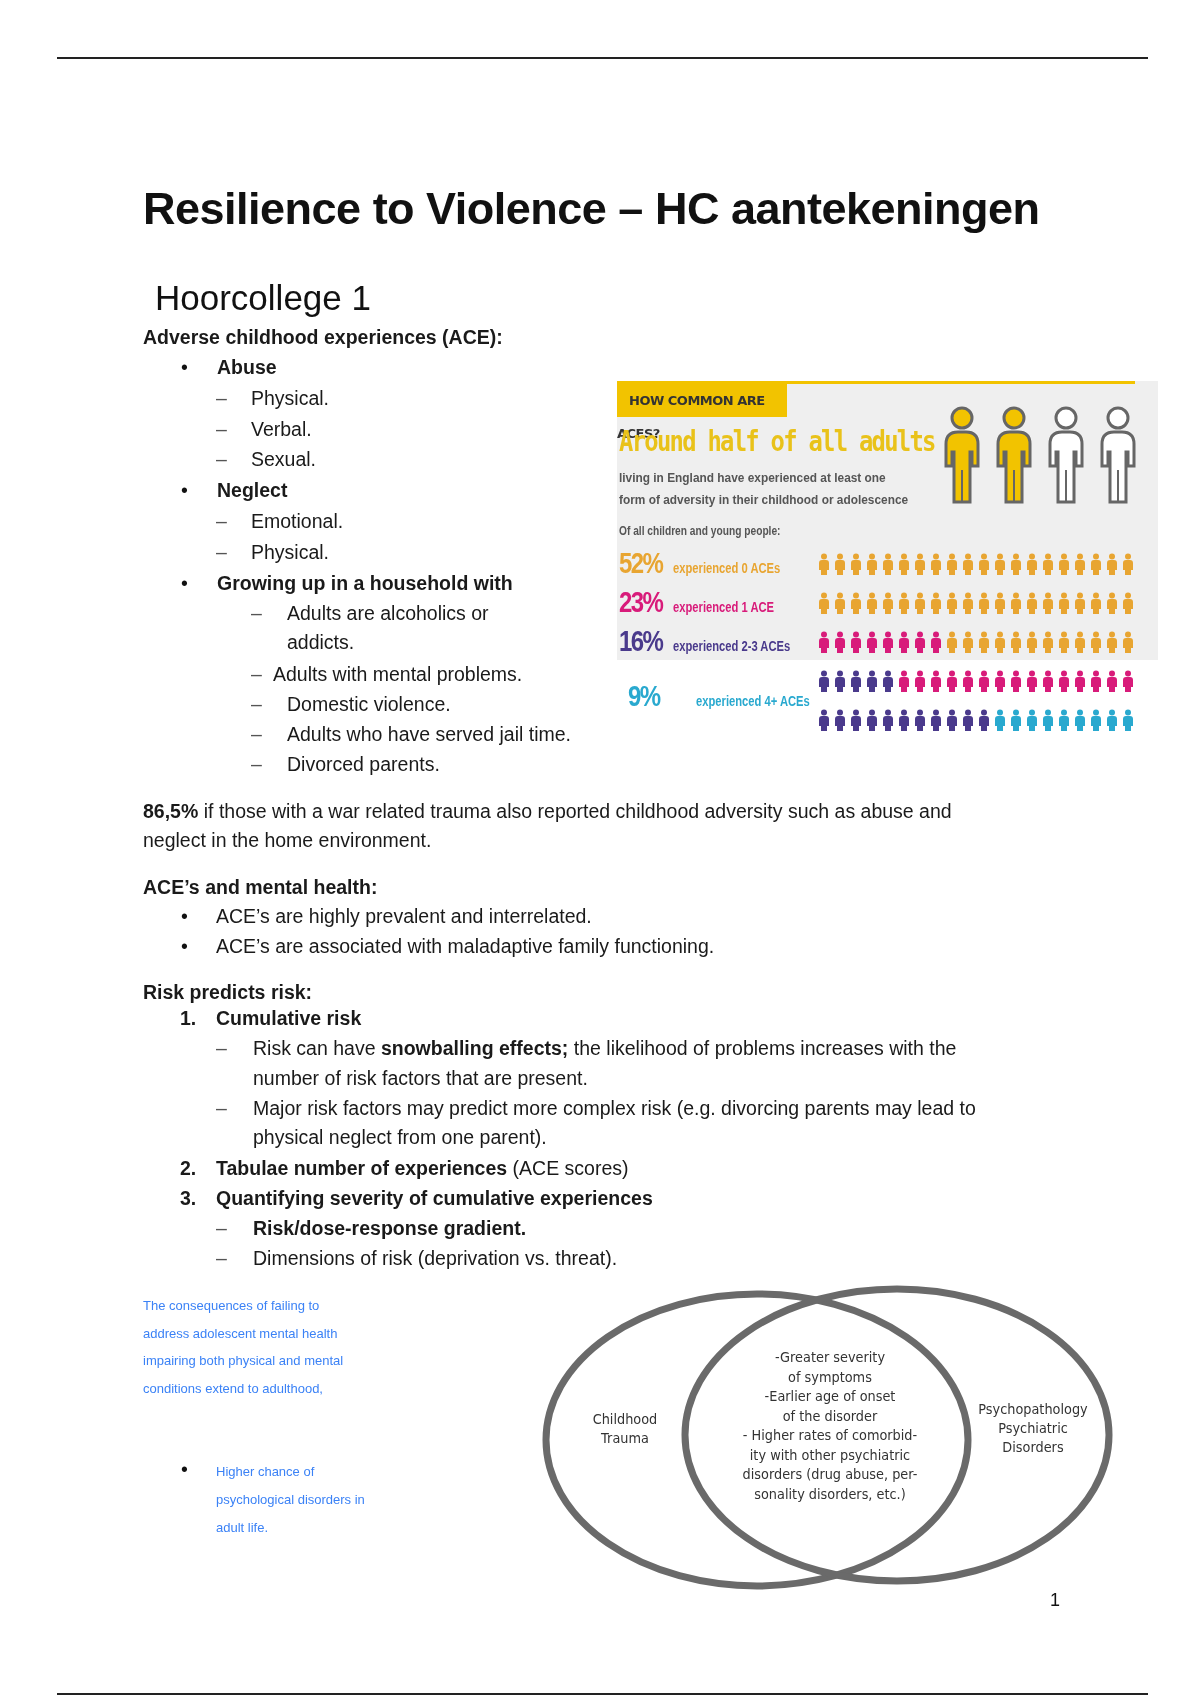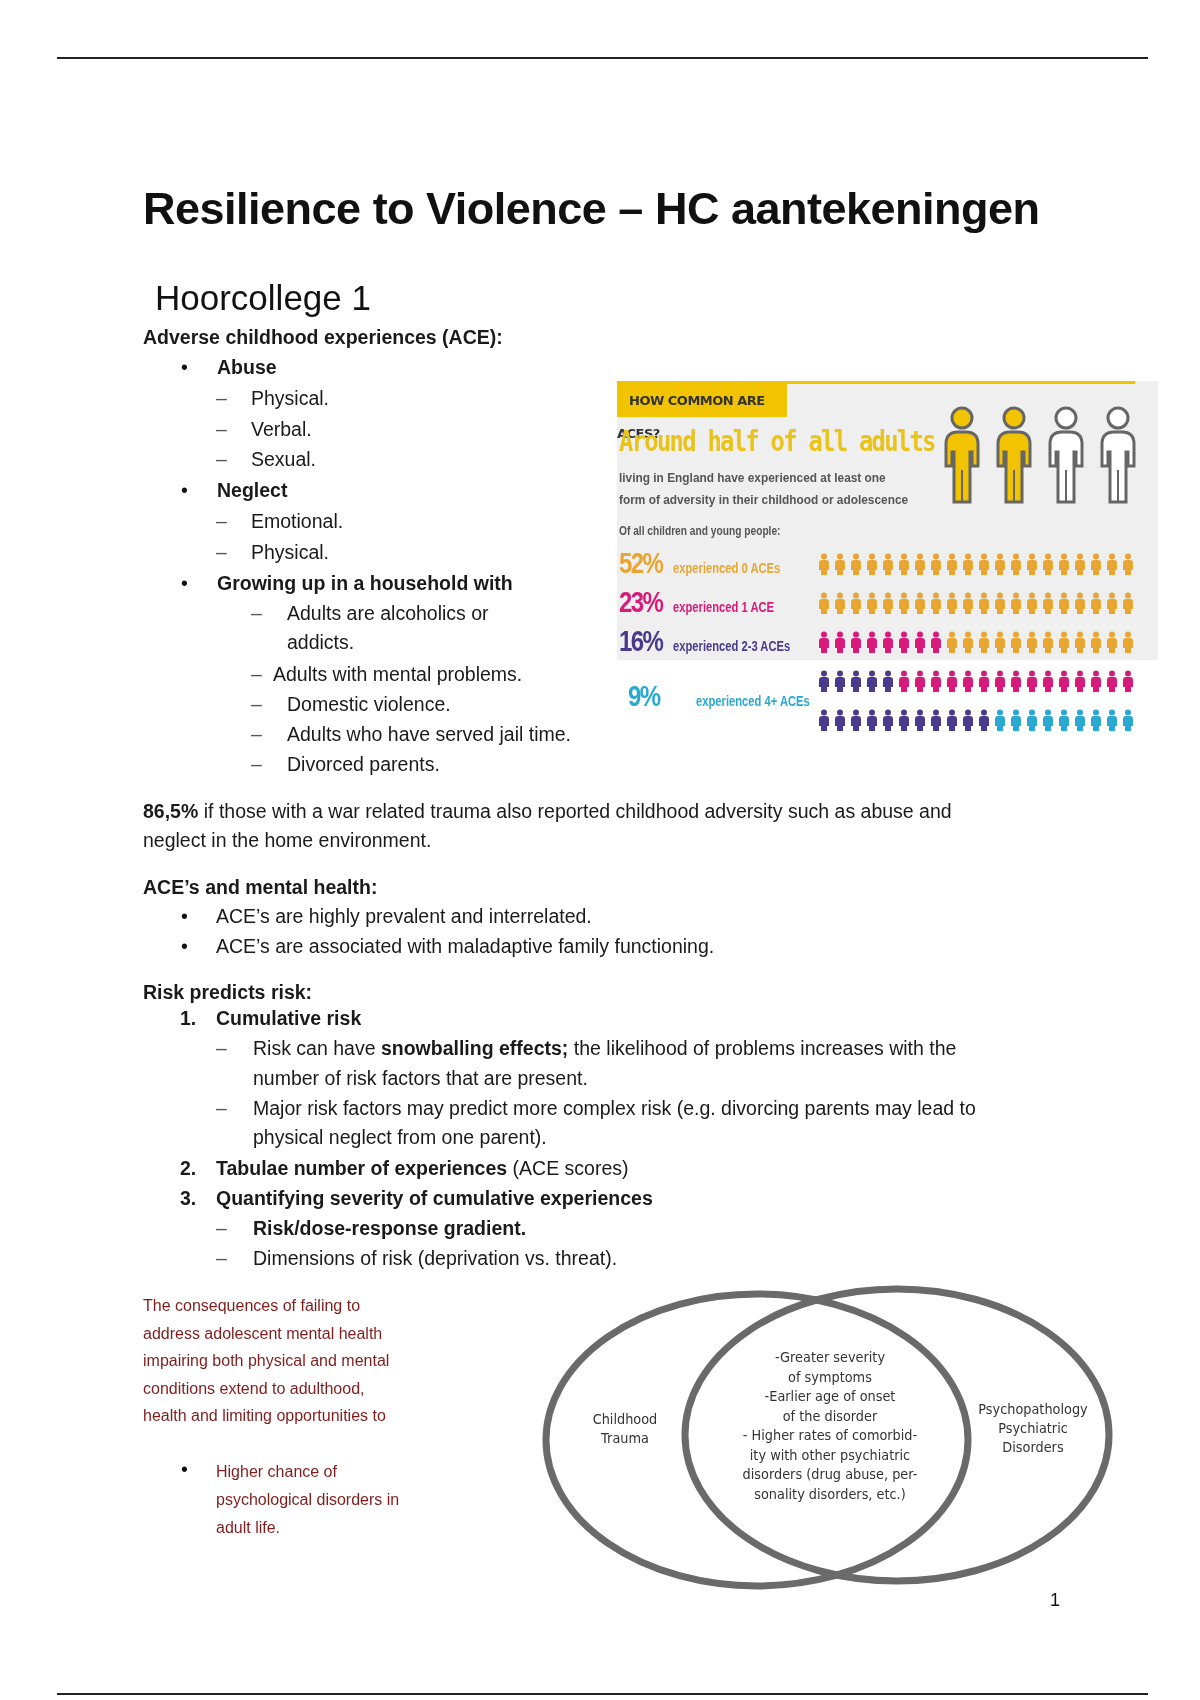--- a/index.html
+++ b/index.html
@@ -2,21 +2,21 @@
 <html><head>
 <meta charset="utf-8">
 <style>
   html, body { margin:0; padding:0; background:#fff; }
   body { width:1200px; height:1700px; position:relative; overflow:hidden;
          font-family:"Liberation Sans", sans-serif; color:#111; }
   .rule { position:absolute; left:57px; width:1091px; height:2px; background:#222; }
   .abs { position:absolute; }
   h1 { position:absolute; left:143px; top:183px; margin:0; font-size:45px; font-weight:700; letter-spacing:-0.5px; }
   h2 { position:absolute; left:143px; top:266px; margin:12px; font-size:35px; font-weight:400; }
-  .txt { font-size:16px; line-height:30px; color:#7f1d1d; }
+  .txt { font-size:13px; line-height:30px; color:#3b82f6; }
   .b { font-weight:700; }
   .bullet { position:absolute; font-size:19.5px; }
   .dash { position:absolute; color:#555; font-size:19.5px; }
   .line { position:absolute; font-size:19.5px; white-space:nowrap; color:#1a1a1a; }
 
   
   .info { position:absolute; left:617px; top:381px; width:533px; height:279px; background:#efefef;padding-left:8px; }
   .info .topline { position:absolute; left:0; top:0; width:518px; height:3px; background:#f2c300; }
   .info .tag { position:absolute; left:0; top:3px; width:170px; height:33px; background:#f2c300;
                font-family:"DejaVu Sans", sans-serif; font-weight:700; font-size:13px; color:#333;
@@ -560,21 +560,20 @@
 <span class="dash" style="left:216px;top:1217px;">–</span>
 <div class="line" style="left:253px;top:1217px;font-weight:bold;">Risk/dose-response gradient.</div>
 <span class="dash" style="left:216px;top:1247px;">–</span>
 <div class="line" style="left:253px;top:1247px;">Dimensions of risk (deprivation vs. threat).</div>
 
 <div class="abs txt" style="left:143px;top:1292px;line-height:27.5px;">
   <div>The consequences of failing to</div>
   <div>address adolescent mental health</div>
   <div>impairing both physical and mental</div>
   <div>conditions extend to adulthood,</div>
-  <div>health and limiting opportunities to</div>
 </div>
 <span class="bullet" style="left:181px;top:1458px;">•</span>
 <div class="abs txt" style="left:216px;top:1458px;line-height:28px;">
   <div>Higher chance of</div>
   <div>psychological disorders in</div>
   <div>adult life.</div>
 </div>
 
 <div class="venn">
   <svg width="590" height="320">

